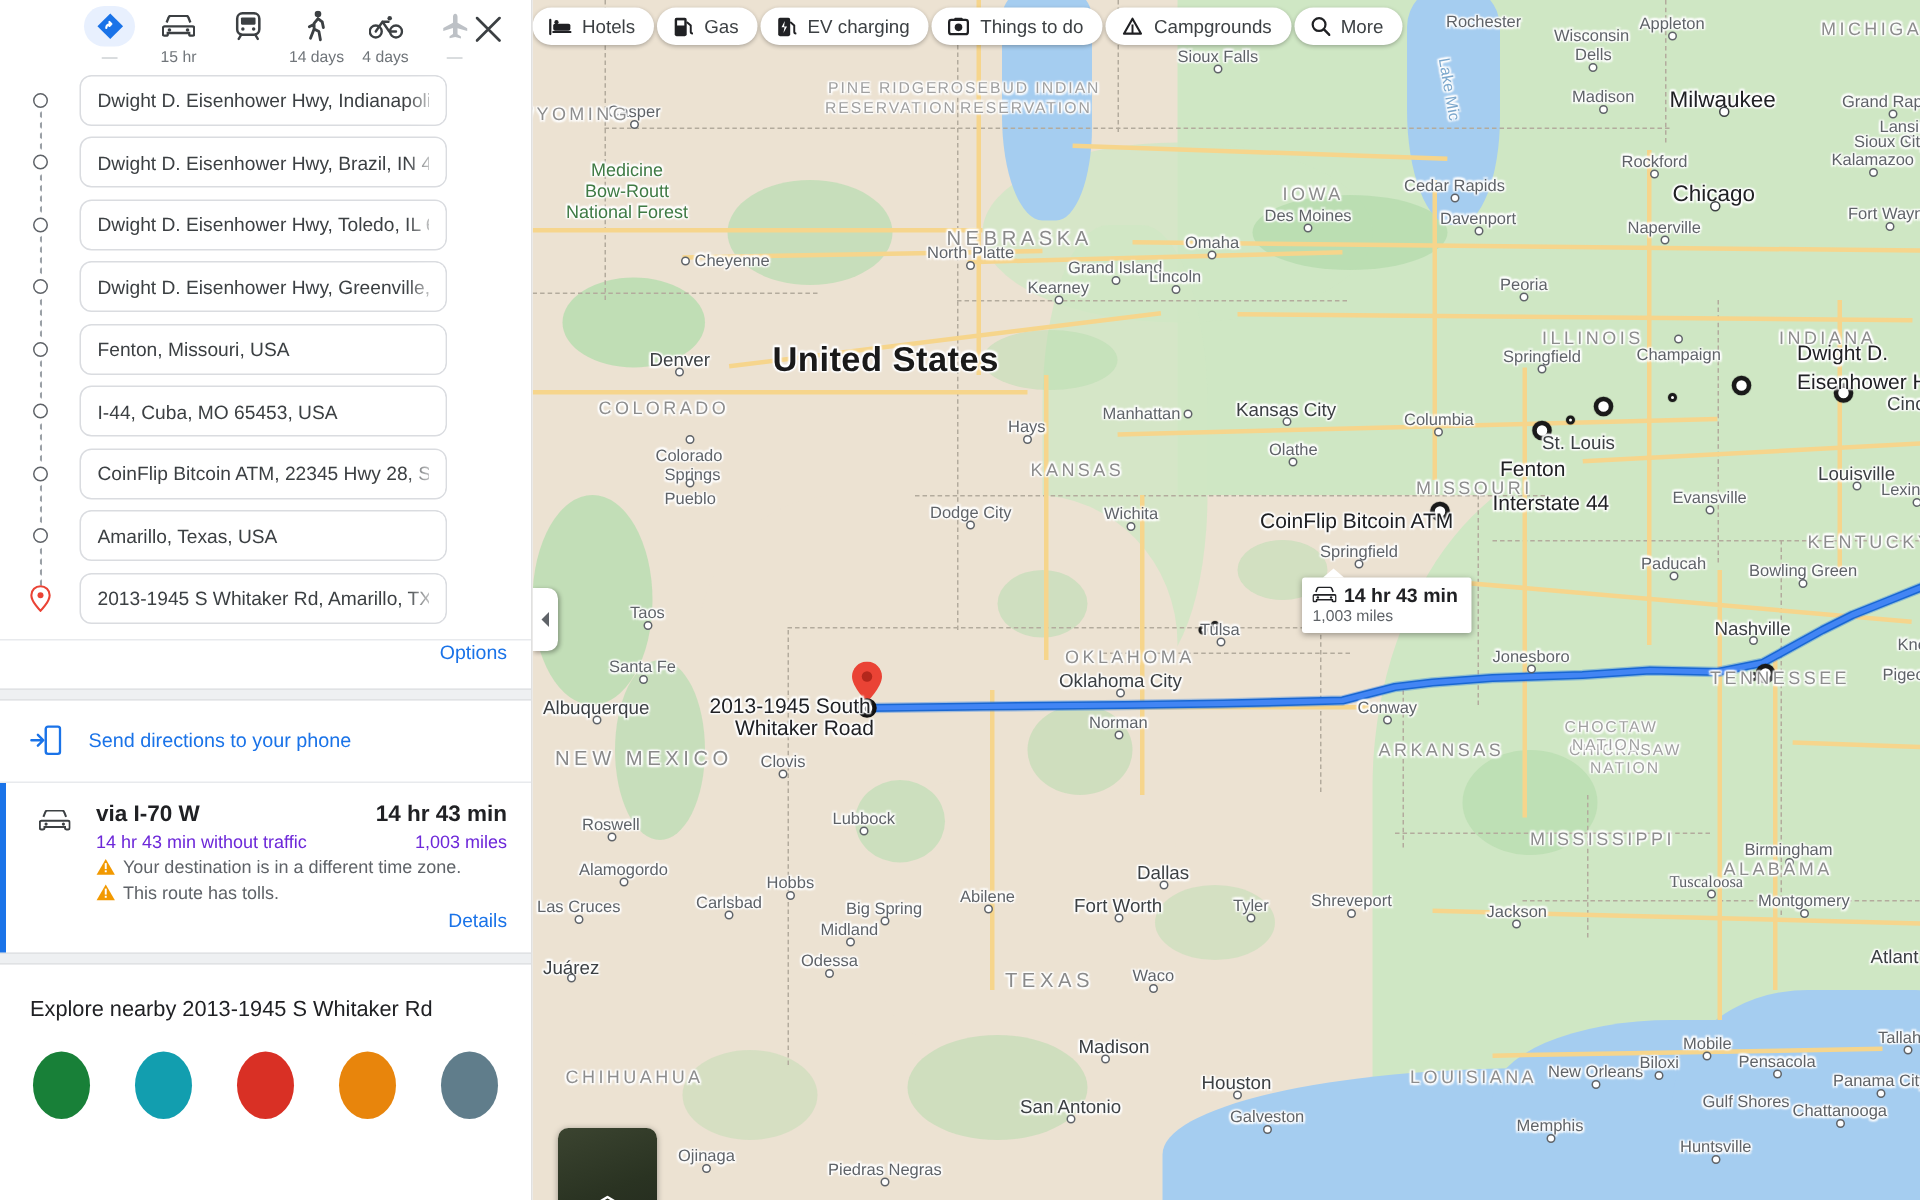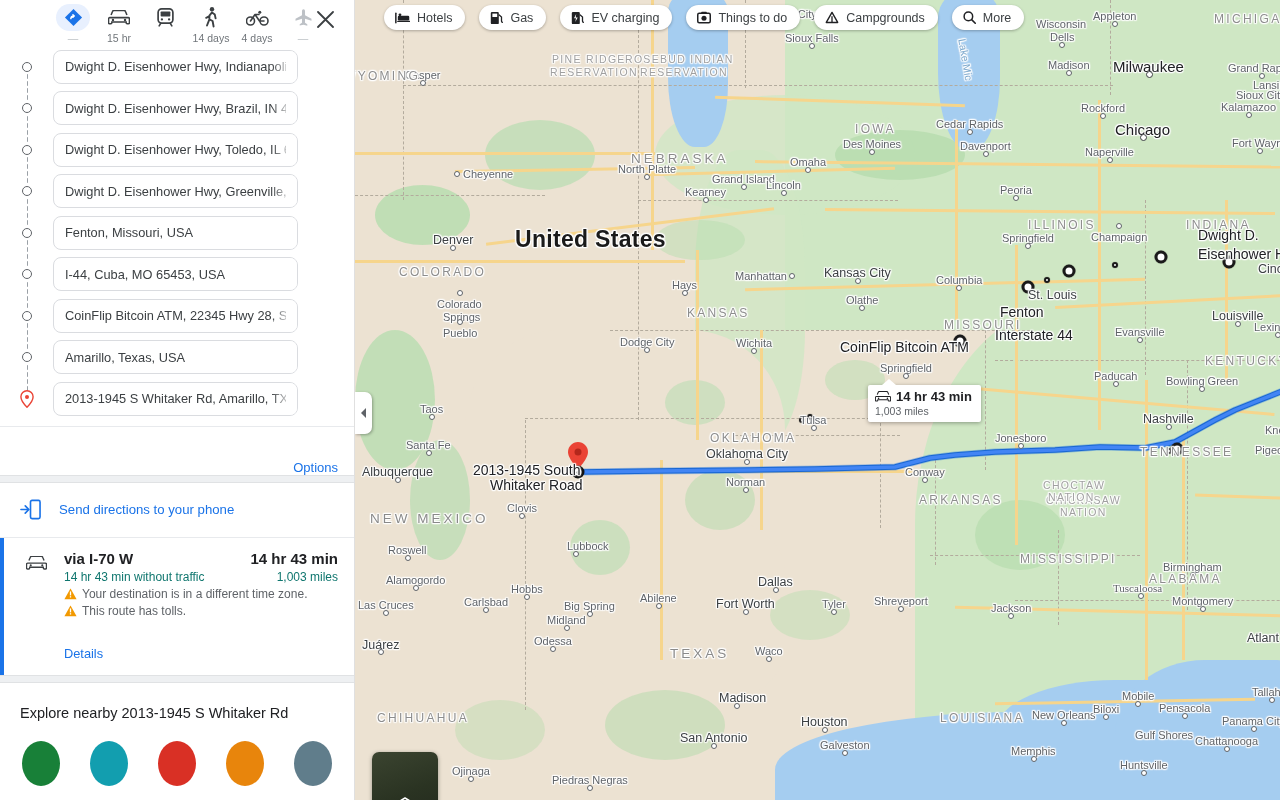--- a/index.html
+++ b/index.html
@@ -79,22 +79,22 @@
     position: absolute; width: 13px; height: 13px; border-radius: 50%;
     background:#fff; border: 3px solid #111; transform: translate(-50%,-50%);
   }
   .dest-target::after {
     content:""; position:absolute; left:50%; top:50%; width:4px;height:4px;
     background:#111;border-radius:50%; transform:translate(-50%,-50%);
   }
 
   
   #chips {
-    position: absolute; left: 384px; top: 5px;
-    display: flex; gap: 14px; align-items: center; z-index: 40;
+    position: absolute; left: 355px; top: 5px;
+    display: flex; gap: 2px; align-items: center; z-index: 40;
   }
   .chip {
     display: flex; align-items: center; gap: 7px;
     height: 25px; padding: 0 13px 0 11px;
     background: #fff; border-radius: 14px;
     box-shadow: 0 1px 3px rgba(0,0,0,0.28);
     font-size: 12.5px; color: #3c4043;
     cursor: pointer; white-space: nowrap;
   }
   .chip svg { display:block; }
@@ -193,44 +193,44 @@
     background-size: 3px 7px; background-repeat: repeat-y;
   }
   .addrow { display:flex; align-items:center; height: 40px; cursor:pointer; }
   .addrow .icwrap { width:53px; display:flex;align-items:center;justify-content:center;flex:0 0 53px;}
   .addrow .txt { font-size: 12.8px; color:#5f6368; }
 
   .sep { height: 1px; background: #e8eaed; }
   .thickSep { height: 8px; background: #eef0f2; border-top:1px solid #e0e2e4; border-bottom:1px solid #e0e2e4; }
 
   #optionsRow {
-    height: 48px; display:flex; align-items:flex-end; justify-content:flex-end;
+    height: 32px; display:flex; align-items:flex-start; justify-content:flex-end;
     padding-right: 16px;
   }
   #optionsRow .opt { font-size: 13px; color: #1a73e8; cursor:pointer; font-weight:500; }
 
   #sendRow {
     height: 54px; display:flex; align-items:center; padding-left: 20px; gap: 18px; cursor:pointer;
   }
   #sendRow .txt { font-size: 13.2px; color:#1a73e8; font-weight:500; }
 
   #routeCard {
     border-left: 4px solid #1a73e8;
     padding: 12px 16px 14px 18px;
     position: relative;
     cursor: pointer;
   }
   .rc-icon { position:absolute; left: 22px; top: 18px; }
   .rc-head { display:flex; justify-content: space-between; align-items: baseline; margin-left: 42px; }
   .rc-title { font-size: 15px; font-weight: bold; color: #202124; }
   .rc-dur { font-size: 15px; font-weight: bold; color: #202124; }
   .rc-sub { display:flex; justify-content: space-between; margin-left: 42px; margin-top: 3px; }
-  .rc-sub span { font-size: 12px; color: #0f766e; }
+  .rc-sub span { font-size: 12px; color: #6d28d9; }
   .rc-warn { display:flex; align-items:center; gap:5px; margin-left:42px; margin-top:3px; font-size:12px; color:#5f6368; }
-  .rc-details { margin-left: 42px; margin-top: 28px; font-size: 12.8px; color:#1a73e8; font-weight:500; cursor:pointer; }
+  .rc-details { margin-left: 42px; margin-top: 4px; font-size: 12.8px; color:#1a73e8; font-weight:500; cursor:pointer;text-align:right; }
 
   #explore { padding: 22px 20px 0 20px; }
   #explore .exp-title { font-size: 14.5px; color: #202124; }
   #expIcons { display:flex; gap: 30px; padding: 20px 22px 0 22px; }
   .expdot { width: 45px; height: 45px; border-radius:50%; cursor:pointer; }
 </style>
 </head>
 <body>
 
 <div id="app">
@@ -376,21 +376,21 @@
         <div class="mlabel m-city-sm" style="left: 33px; top: 545px;">Roswell</div>
         <div class="citydot" style="left: 49.5px; top: 555px;"></div>
         <div class="mlabel m-city-sm" style="left: 31px; top: 575px;">Alamogordo</div>
         <div class="citydot" style="left: 57.5px; top: 585px;"></div>
         <div class="mlabel m-city-sm" style="left: 3px; top: 600px;">Las Cruces</div>
         <div class="citydot" style="left: 28px; top: 610px;"></div>
         <div class="mlabel m-city-md" style="left: 7px; top: 639px;">Juárez</div>
         <div class="citydot" style="left: 23px; top: 649px;"></div>
         <div class="mlabel m-city-sm" style="left: 152px; top: 503px;">Clovis</div>
         <div class="citydot" style="left: 164px; top: 513px;"></div>
-        <div class="mlabel m-city-sm" style="left: 212px; top: 541px;">Lubbock</div>
+        <div class="mlabel m-city-sm" style="left: 200px; top: 541px;">Lubbock</div>
         <div class="citydot" style="left: 218px; top: 551px;"></div>
         <div class="mlabel m-city-sm" style="left: 156px; top: 584px;">Hobbs</div>
         <div class="citydot" style="left: 169px; top: 594px;"></div>
         <div class="mlabel m-city-sm" style="left: 109px; top: 597px;">Carlsbad</div>
         <div class="citydot" style="left: 128px; top: 607px;"></div>
         <div class="mlabel m-city-sm" style="left: 209px; top: 601px;">Big Spring</div>
         <div class="citydot" style="left: 231.5px; top: 611px;"></div>
         <div class="mlabel m-city-sm" style="left: 192px; top: 615px;">Midland</div>
         <div class="citydot" style="left: 208.5px; top: 625px;"></div>
         <div class="mlabel m-city-sm" style="left: 179px; top: 636px;">Odessa</div>
@@ -537,21 +537,21 @@
         <div class="mlabel m-city-sm" style="left: 609px; top: 10px;">Rochester</div>
         <div class="mlabel m-city-sm" style="left: 411px; top: 9px;">Rapid City</div>
         <div class="mlabel m-city-sm" style="left: 197px; top: 775px;">Piedras Negras</div>
         <div class="citydot" style="left: 232px; top: 785px;"></div>
         <div class="mlabel m-city-sm" style="left: 97px; top: 766px;">Ojinaga</div>
         <div class="citydot" style="left: 113px; top: 776px;"></div>
         <div class="mlabel m-state" style="left: -11px; top: 70px;">WYOMING</div>
         <div class="mlabel m-state" style="left: 44px; top: 266px;">COLORADO</div>
         <div class="mlabel m-state-lg" style="left: 276px; top: 152px;">NEBRASKA</div>
         <div class="mlabel m-state" style="left: 332px; top: 307px;">KANSAS</div>
-        <div class="mlabel m-state-lg" style="left: 15px; top: 512px;">NEW MEXICO</div>
+        <div class="mlabel m-state-lg" style="left: 15px; top: 499px;">NEW MEXICO</div>
         <div class="mlabel m-state" style="left: 355px; top: 432px;">OKLAHOMA</div>
         <div class="mlabel m-state-lg" style="left: 315px; top: 647px;">TEXAS</div>
         <div class="mlabel m-state" style="left: 22px; top: 712px;">CHIHUAHUA</div>
         <div class="mlabel m-state" style="left: 564px; top: 494px;">ARKANSAS</div>
         <div class="mlabel m-state" style="left: 585px; top: 712px;">LOUISIANA</div>
         <div class="mlabel m-state" style="left: 665px; top: 553px;">MISSISSIPPI</div>
         <div class="mlabel m-state" style="left: 794px; top: 573px;">ALABAMA</div>
         <div class="mlabel m-state" style="left: 785px; top: 446px;">TENNESSEE</div>
         <div class="mlabel m-state" style="left: 850px; top: 355px;">KENTUCKY</div>
         <div class="mlabel m-state" style="left: 589px; top: 319px;">MISSOURI</div>
@@ -571,20 +571,25 @@
         <div class="mlabel m-route-lbl" style="left: 843px; top: 247px;">Eisenhower H</div>
         <div class="mlabel m-route-lbl" style="left: 645px; top: 305px;">Fenton</div>
         <div class="mlabel m-route-lbl" style="left: 640px; top: 328px;">Interstate 44</div>
         <div class="mlabel m-route-lbl" style="left: 485px; top: 340px;">CoinFlip Bitcoin ATM</div>
         <div class="mlabel m-route-lbl" style="left: 118px; top: 463px;">2013-1945 South</div>
         <div class="mlabel m-route-lbl" style="left: 135px; top: 478px;">Whitaker Road</div>
       </div>
 
     <div class="mlabel m-country" style="left:160px;top:228px;">United States</div>
 
+    <div class="mlabel m-forest" style="left:8px;top:107px;width:110px;">
+      <span>Medicine</span><br>
+      <span>Bow-Routt</span><br>
+      <span>National Forest</span>
+    </div>
 
     <div class="mlabel m-water-lbl" style="left:612px;top:38px;transform:rotate(80deg);transform-origin:left top;">Lake Mic</div>
   </div>
 
   <div id="routeTip">
     <div class="tip-row1">
       <svg width="16" height="11" viewBox="0 0 20 13">
         <path d="M2.8 4.2 4 1.2C4.2.6 4.8.2 5.4.2h9.2c.6 0 1.2.4 1.4 1l1.2 3M1.6 6.6h16.8c.6 0 1.1.5 1.1 1.1v3.6c0 .5-.4.9-.9.9h-1.2c-.5 0-.9-.4-.9-.9v-.7H3.5v.7c0 .5-.4.9-.9.9H1.4c-.5 0-.9-.4-.9-.9V7.7c0-.6.5-1.1 1.1-1.1z" fill="none" stroke="#202124" stroke-width="1.3"></path>
         <circle cx="4.5" cy="8.8" r="1" fill="#202124"></circle>
           <circle cx="15.5" cy="8.8" r="1" fill="#202124"></circle>

